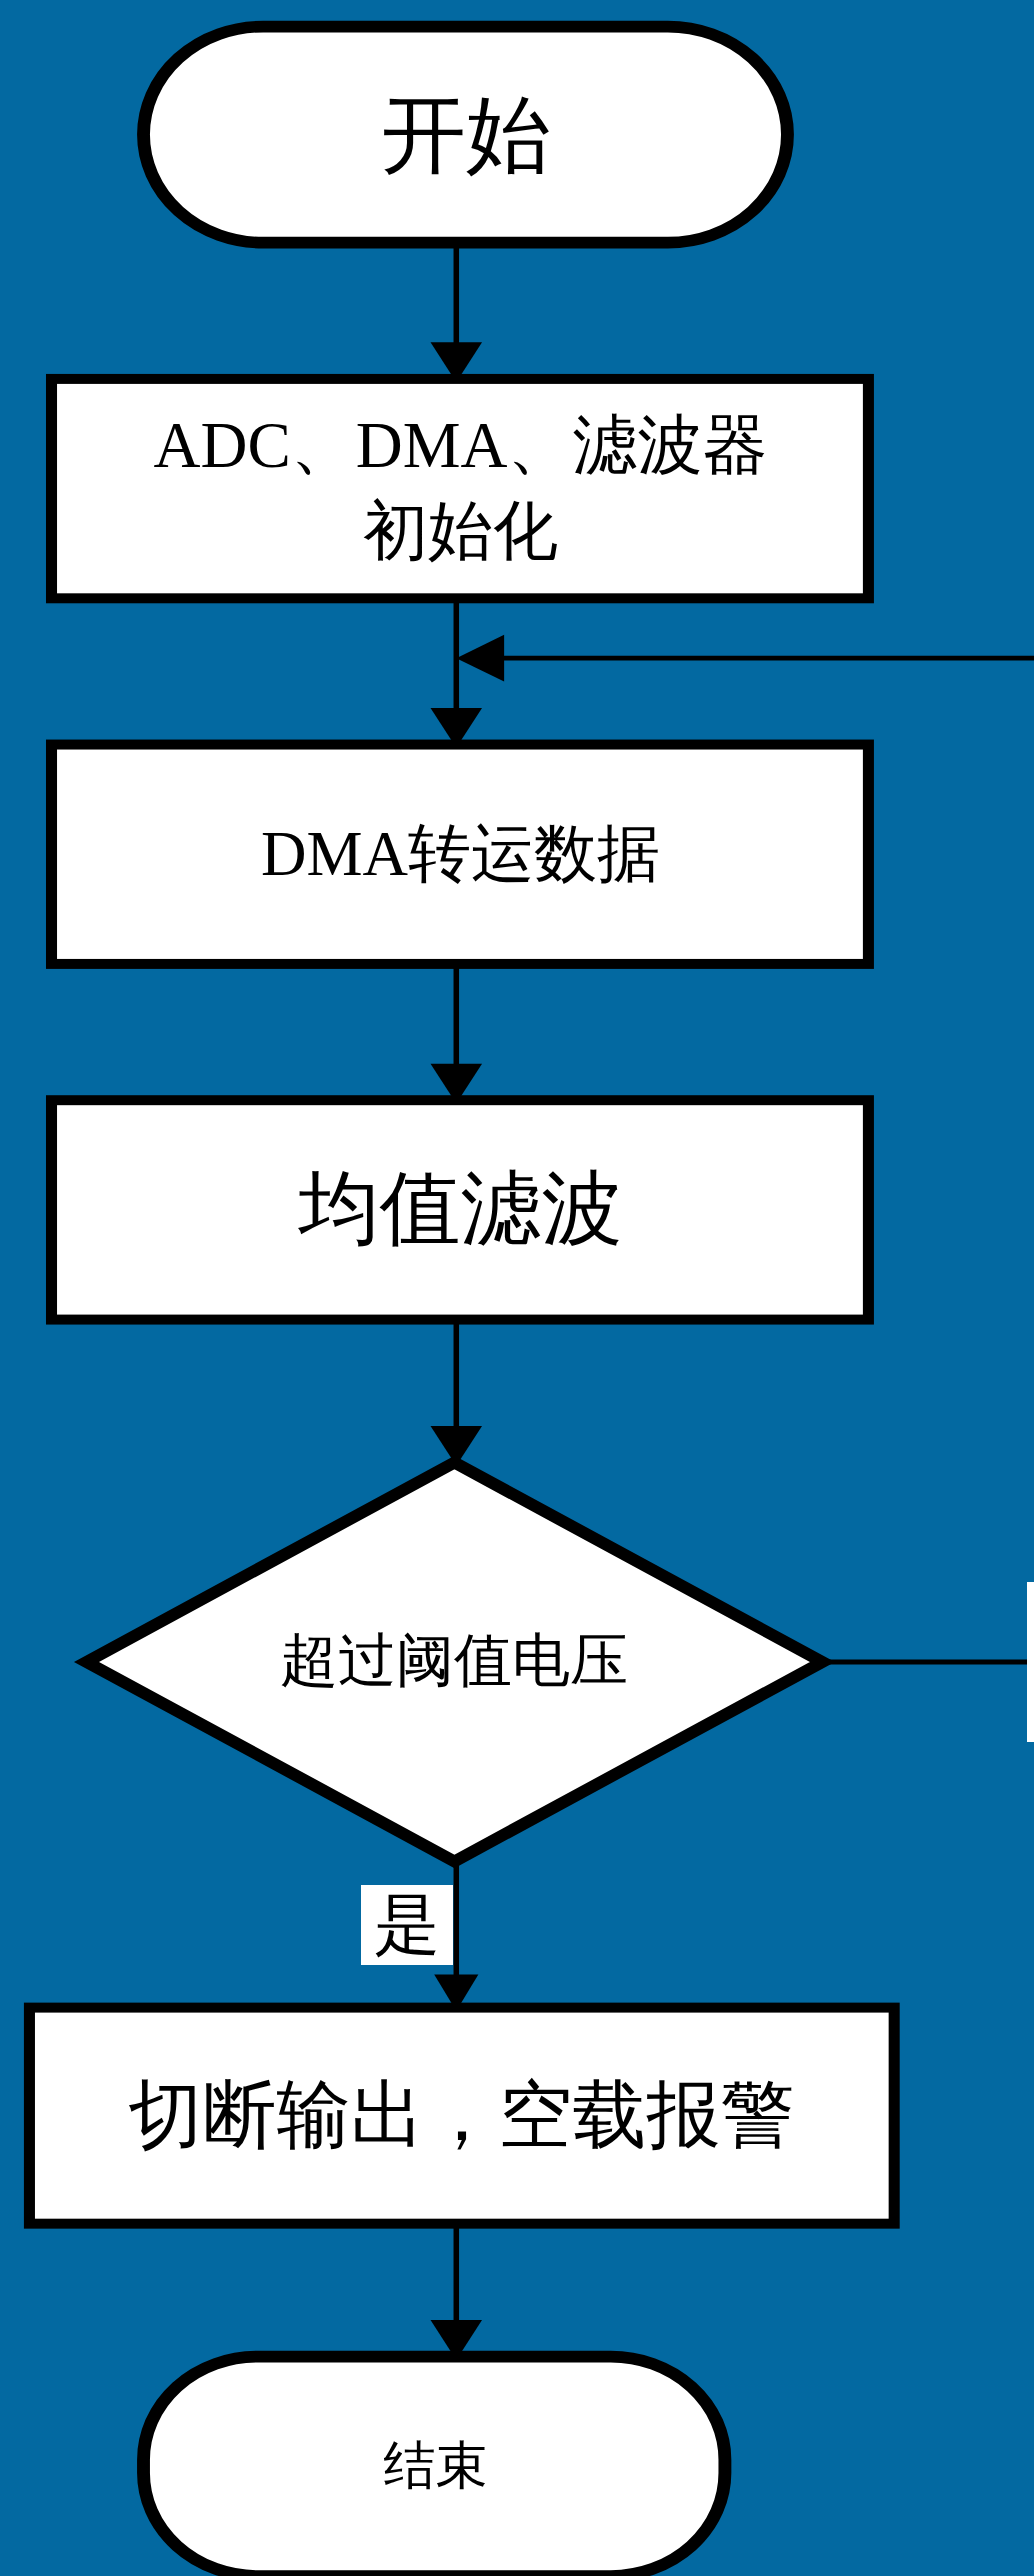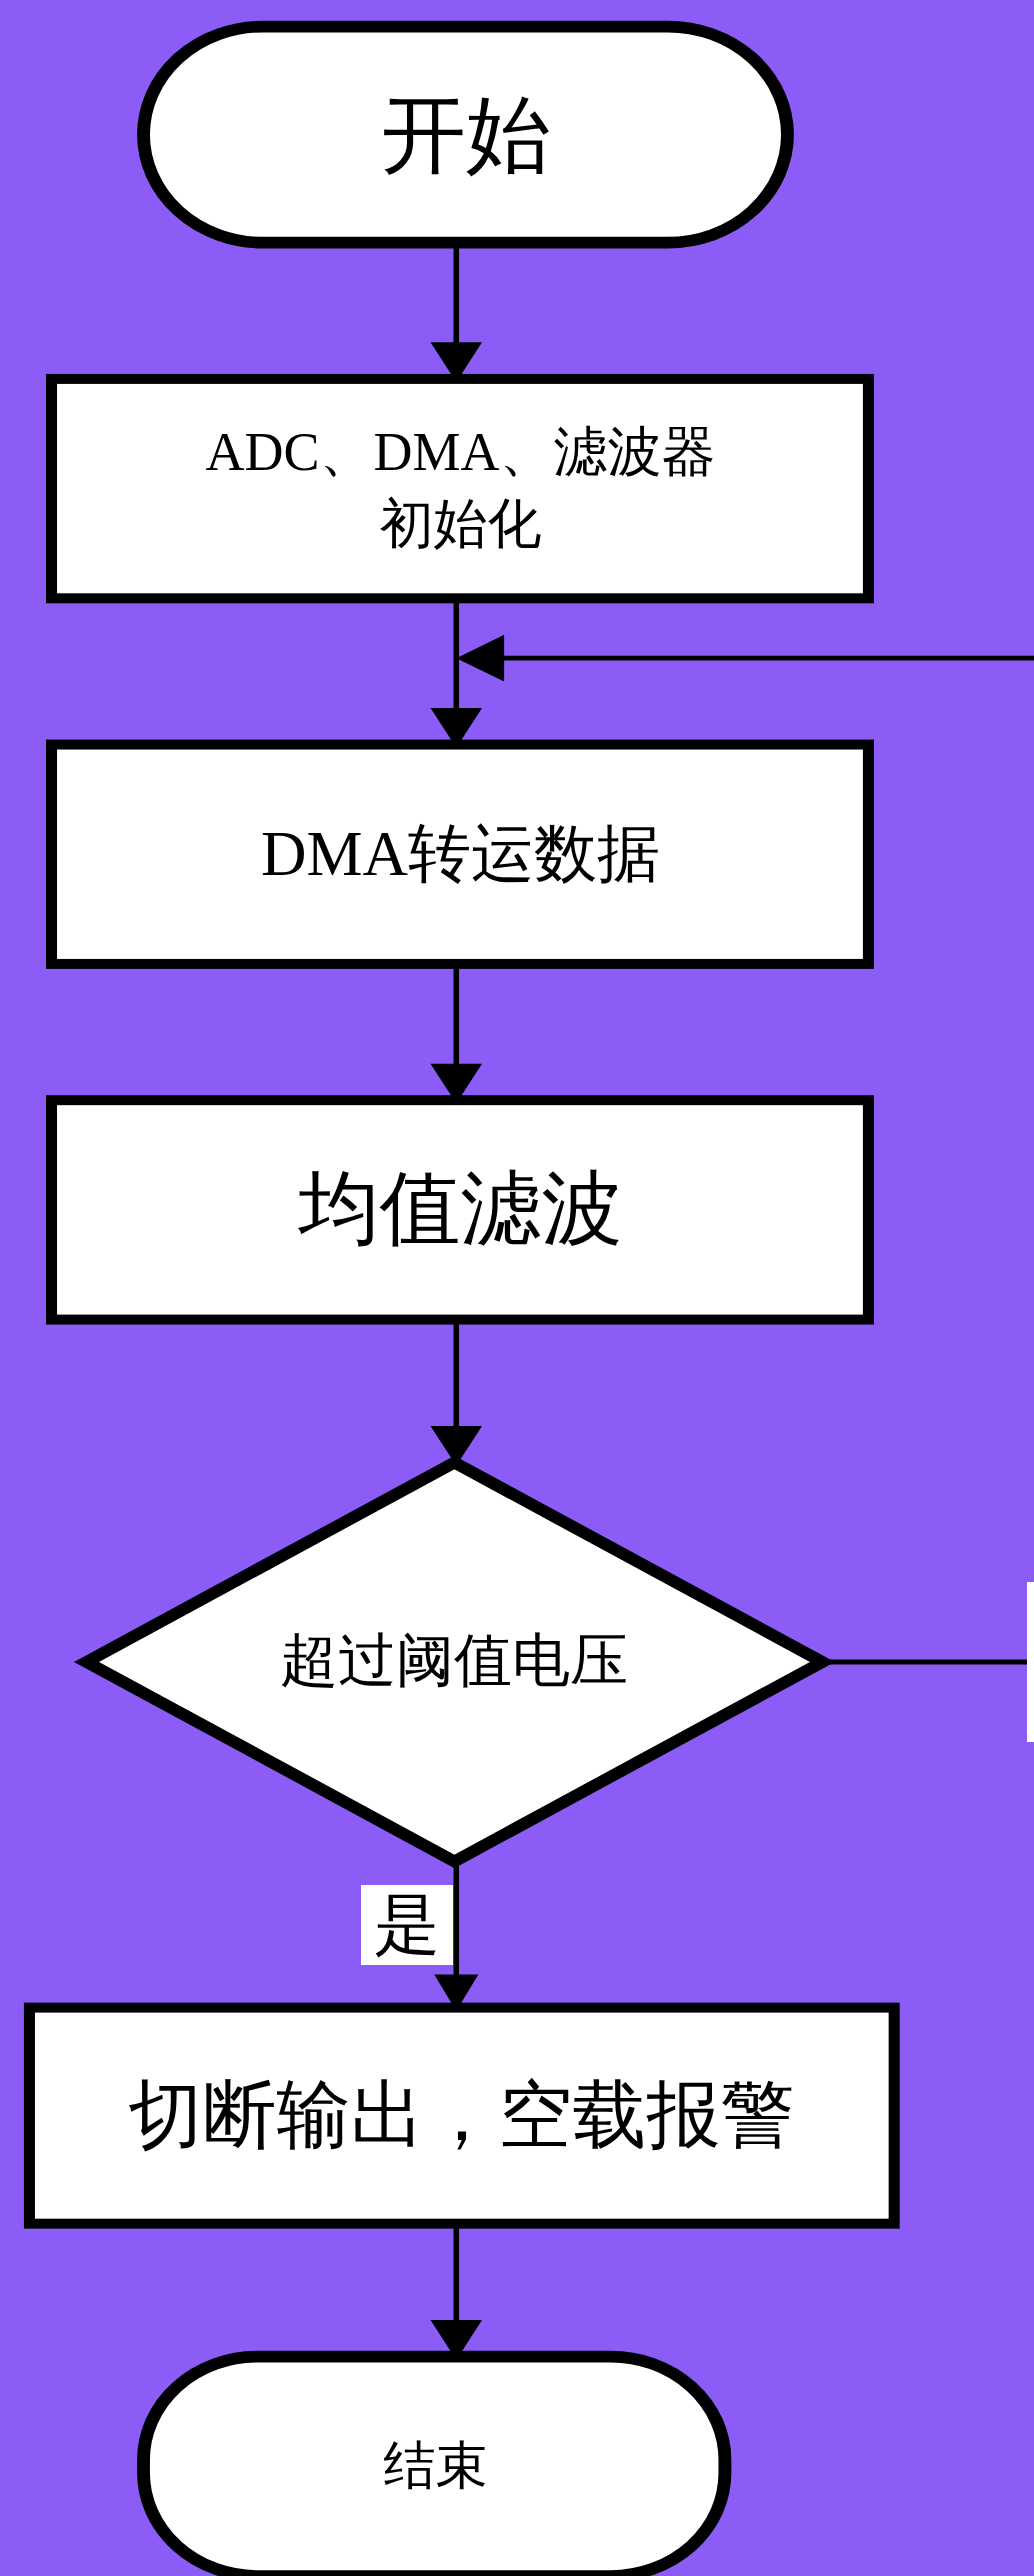--- a/index.html
+++ b/index.html
@@ -7,21 +7,21 @@
     padding: 0;
     background: #ffffff;
   }
   body {
     font-family: "Liberation Serif", "DejaVu Serif", serif;
   }
   #flow-root {
     position: relative;
     width: 1034px;
     height: 2576px;
-    background: #8b5cf6;
+    background: #0369a1;
     overflow: hidden;
   }
   #flow-svg {
     position: absolute;
     left: 0;
     top: 0;
     width: 1034px;
     height: 2576px;
     display: block;
   }
@@ -103,21 +103,21 @@
 
     <g>
       <line x1="248" y1="1338" x2="248" y2="1398" stroke="#000000" stroke-width="3"></line>
       <polygon points="234,1396 262,1396 248,1420" fill="#000000"></polygon>
     </g>
 
   </svg>
 
   <div class="node-text" style="left: 144px; top: 26.6px; width: 644px; height: 216px; font-size: 85px;">开始</div>
 
-  <div class="node-text" style="left: 52px; top: 379px; width: 817px; height: 219px; font-size: 54px;">ADC、DMA、滤波器
+  <div class="node-text" style="left: 52px; top: 379px; width: 817px; height: 219px; font-size: 65px;">ADC、DMA、滤波器
 初始化</div>
 
   <div class="node-text" style="left: 52px; top: 745px; width: 817px; height: 219px; font-size: 63px;">DMA转运数据</div>
 
   <div class="node-text" style="left: 52px; top: 1100px; width: 817px; height: 219px; font-size: 81px;">均值滤波</div>
 
   <div class="node-text" style="left: 86px; top: 1562px; width: 736px; height: 199px; font-size: 58px;">超过阈值电压</div>
 
   <div class="node-text" style="left: 29px; top: 2008px; width: 865px; height: 216px; font-size: 74px; text-align: right;">切断输出，空载报警</div>
 

